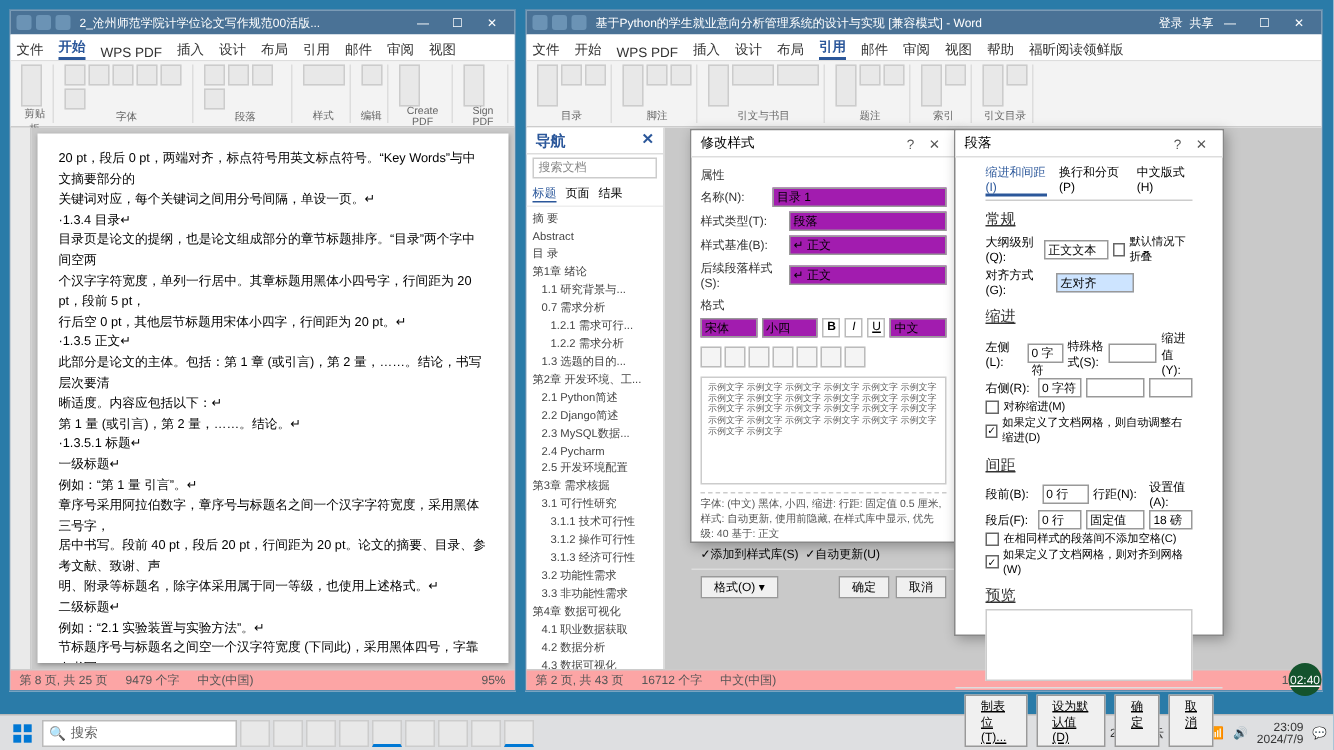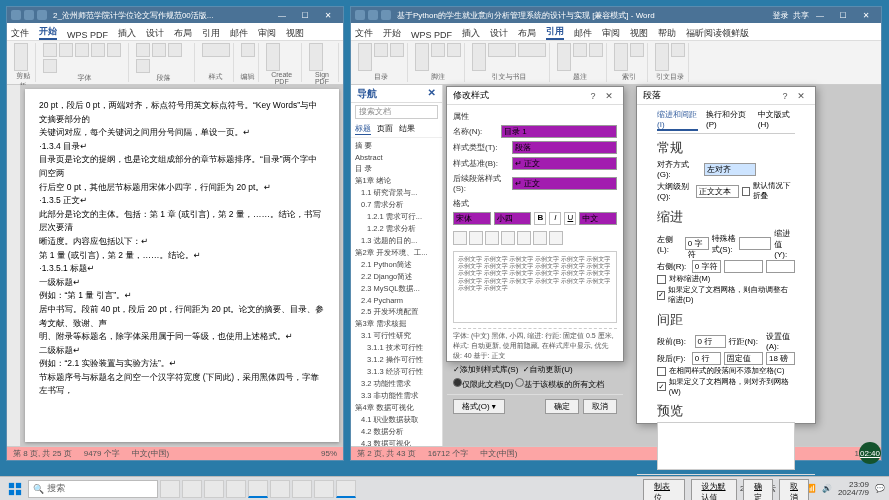--- a/index.html
+++ b/index.html
@@ -45,39 +45,39 @@
 .navlist div { padding:1px 2px; white-space:nowrap; overflow:hidden; text-overflow:ellipsis; }
 
 .doc2wrap { flex:1; background:#c9c9c9; position:relative; }
 
 
 .dlg { position:absolute; background:#fff; border:1px solid #888; box-shadow:2px 2px 8px rgba(0,0,0,.3); z-index:10; }
 .dlg .dlgtitle { height:18px; background:#fff; border-bottom:1px solid #ddd; display:flex; align-items:center; padding:0 6px; font-size:9px; }
 .dlg .dlgtitle .spacer{flex:1;}
 .dlg .dlgtitle .x { width:16px; text-align:center; color:#555; }
 
-.dlg1 { left:446px; top:86px; width:178px; height:276px; font-size:8px; }
+.dlg1 { left:460px; top:86px; width:178px; height:276px; font-size:8px; }
 .dlg1 .body { padding:4px 6px; display:flex; flex-direction:column; gap:3px; }
 .dlg1 .section { font-size:8px; color:#333; margin-top:2px; }
 .dlg1 .row { display:flex; align-items:center; gap:3px; }
 .dlg1 .row label { width:56px; color:#333; }
 .dlg1 input.txt, .dlg1 .sel { flex:1; height:13px; border:1px solid #999; font-size:8px; padding:0 2px; background:#a21caf; }
 .dlg1 .fmtbar { display:flex; gap:2px; margin:3px 0; }
 .dlg1 .fmtbar .b { width:14px; height:14px; border:1px solid #bbb; background:#f4f4f4; }
 .dlg1 .preview { border:1px solid #ccc; height:72px; background:#fff; padding:4px; font-size:6px; color:#666; overflow:hidden; line-height:1.2; }
 .dlg1 .desc { font-size:7px; color:#555; margin-top:2px; border-top:1px dashed #ccc; padding-top:2px;}
 .dlg1 .foot { display:flex; justify-content:space-between; padding:4px 6px; border-top:1px solid #ddd; }
 .dlg1 .foot .btn { border:1px solid #999; padding:1px 8px; background:#f0f0f0; font-size:8px; }
 
 .dlg2 { left:636px; top:86px; width:180px; height:338px; font-size:8px; }
 .dlg2 .body { padding:4px 20px; display:flex; flex-direction:column; gap:3px; }
 .dlg2 .subtabs { display:flex; gap:8px; border-bottom:1px solid #ccc; font-size:8px; padding-bottom:2px; }
 .dlg2 .subtabs .st.active { border-bottom:2px solid #2b579a; color:#2b579a; }
 .dlg2 .grp { margin-top:2px; }
-.dlg2 .grp .gt { font-size:13px; color:#333; margin-bottom:2px; }
+.dlg2 .grp .gt { font-size:10px; color:#333; margin-bottom:2px;text-decoration:underline; }
 .dlg2 .row { display:flex; align-items:center; gap:3px; margin:1px 0; }
 .dlg2 .row label { width:44px; }
 .dlg2 .sel, .dlg2 .spin { height:13px; border:1px solid #999; font-size:8px; padding:0 2px; background:#fff; }
 .dlg2 .sel { width:52px; }
 .dlg2 .spin { width:38px; }
 .dlg2 .chk { display:flex; align-items:center; gap:3px; font-size:7.5px; margin:1px 0; }
 .dlg2 .chk .box { width:9px; height:9px; border:1px solid #666; display:inline-flex; align-items:center; justify-content:center; font-size:7px; }
 .dlg2 .prev { border:1px solid #ccc; height:48px; background:#fff; margin-top:2px; }
 .dlg2 .foot { display:flex; justify-content:flex-end; gap:6px; padding:4px 6px; border-top:1px solid #ddd; }
 .dlg2 .foot .btn { border:1px solid #999; padding:1px 10px; background:#f0f0f0; font-size:8px;text-decoration:underline; }
@@ -176,28 +176,30 @@
         <div class="rlabel">Sign PDF</div>
       </div>
   </div>
   <div class="docarea">
     <div class="rulerv"></div>
     <div class="page" id="page1">
         <div>20 pt，段后 0 pt，两端对齐，标点符号用英文标点符号。“Key Words”与中文摘要部分的</div>
         <div>关键词对应，每个关键词之间用分号间隔，单设一页。↵</div>
         <div>·1.3.4  目录↵</div>
         <div>    目录页是论文的提纲，也是论文组成部分的章节标题排序。“目录”两个字中间空两</div>
+        <div>个汉字字符宽度，单列一行居中。其章标题用黑体小四号字，行间距为 20 pt，段前 5 pt，</div>
         <div>行后空 0 pt，其他层节标题用宋体小四字，行间距为 20 pt。↵</div>
         <div>·1.3.5  正文↵</div>
         <div>    此部分是论文的主体。包括：第 1 章 (或引言)，第 2 量，……。结论，书写层次要清</div>
         <div>晰适度。内容应包括以下：↵</div>
         <div>    第 1 量 (或引言)，第 2 量，……。结论。↵</div>
         <div>·1.3.5.1  标题↵</div>
         <div>    一级标题↵</div>
         <div>    例如：“第 1 量  引言”。↵</div>
+        <div>    章序号采用阿拉伯数字，章序号与标题名之间一个汉字字符宽度，采用黑体三号字，</div>
         <div>居中书写。段前 40 pt，段后 20 pt，行间距为 20 pt。论文的摘要、目录、参考文献、致谢、声</div>
         <div>明、附录等标题名，除字体采用属于同一等级，也使用上述格式。↵</div>
         <div>    二级标题↵</div>
         <div>    例如：“2.1  实验装置与实验方法”。↵</div>
         <div>    节标题序号与标题名之间空一个汉字符宽度 (下同此)，采用黑体四号，字靠左书写，</div>
       </div>
   </div>
   <div class="statusbar">
     <span>第 8 页, 共 25 页</span>
     <span>9479 个字</span>
@@ -379,21 +381,20 @@
         <div class="b"></div>
       <div class="b"></div>
         <div class="b"></div>
         <div class="b"></div>
     </div>
     <div class="preview">示例文字 示例文字 示例文字 示例文字 示例文字 示例文字 示例文字 示例文字 示例文字 示例文字 示例文字 示例文字 示例文字 示例文字 示例文字 示例文字 示例文字 示例文字 示例文字 示例文字 示例文字 示例文字 示例文字 示例文字 示例文字 示例文字</div>
     <div class="desc">字体: (中文) 黑体, 小四, 缩进:
 行距: 固定值 0.5 厘米, 样式: 自动更新, 使用前隐藏, 在样式库中显示, 优先级: 40
 基于: 正文</div>
     <div class="chk"><span class="box">✓</span><span>添加到样式库(S)</span>&nbsp;&nbsp;<span class="box">✓</span><span>自动更新(U)</span></div>
-    <div class="chk"><span style="width:9px;height:9px;border:1px solid #666;border-radius:50%;display:inline-block;background:#333"></span><span>仅限此文档(D)</span>&nbsp;<span style="width:9px;height:9px;border:1px solid #666;border-radius:50%;display:inline-block"></span><span>基于该模板的所有文档</span></div>
   </div>
   <div class="foot">
     <div class="btn">格式(O) ▾</div>
     <div style="display:flex;gap:4px;">
       <div class="btn">确定</div>
       <div class="btn">取消</div>
     </div>
   </div>
 </div>
 
@@ -405,31 +406,31 @@
       <span class="x">✕</span>
     </div>
   <div class="body">
     <div class="subtabs">
       <span class="st active">缩进和间距(I)</span>
       <span class="st">换行和分页(P)</span>
       <span class="st">中文版式(H)</span>
     </div>
     <div class="grp">
         <div class="gt">常规</div>
-      <div class="row">
-          <label>对齐方式(G):</label>
-          <div class="sel" style="background:#cde4ff">左对齐</div>
-        </div>
       <div class="row">
           <label>大纲级别(Q):</label>
           <div class="sel">正文文本</div>
           <span class="chk">
             <span class="box"></span>
             <span>默认情况下折叠</span>
           </span>
+        </div>
+      <div class="row">
+          <label>对齐方式(G):</label>
+          <div class="sel" style="background:#cde4ff">左对齐</div>
         </div>
     </div>
     <div class="grp">
         <div class="gt">缩进</div>
       <div class="row">
           <label>左侧(L):</label>
           <div class="spin">0 字符</div>
           <label>特殊格式(S):</label>
           <div class="sel"></div>
           <label style="width:auto">缩进值(Y):</label>

